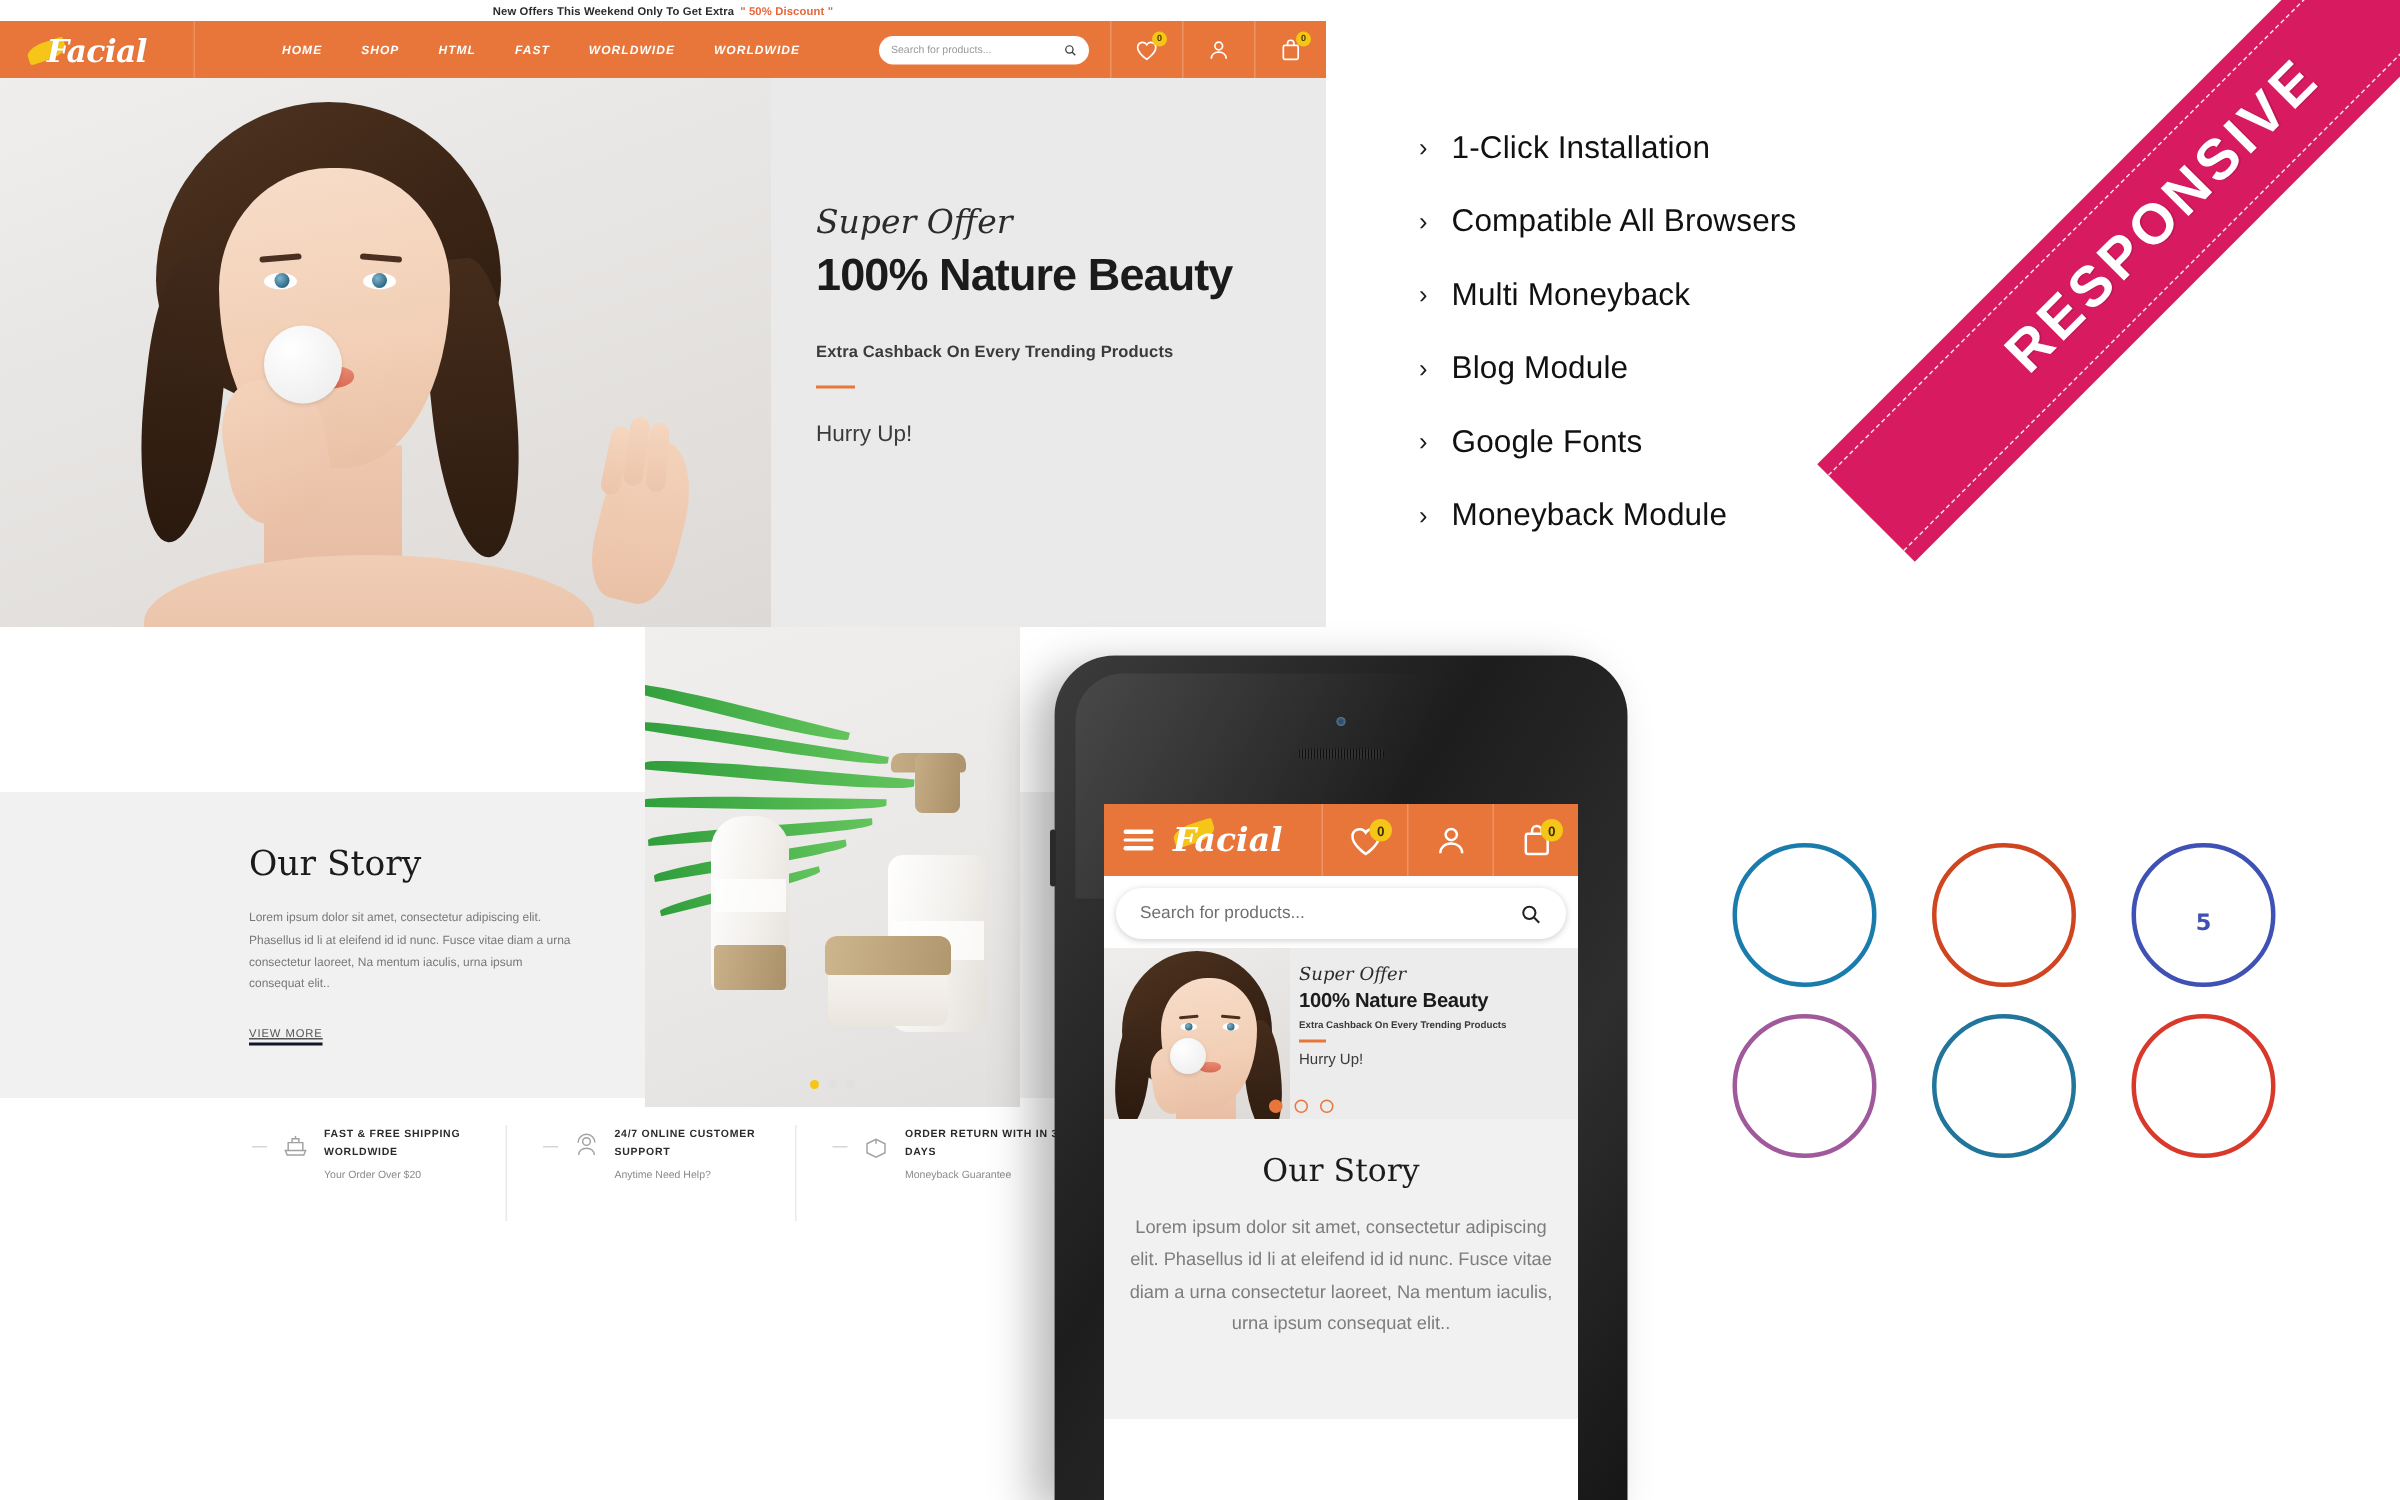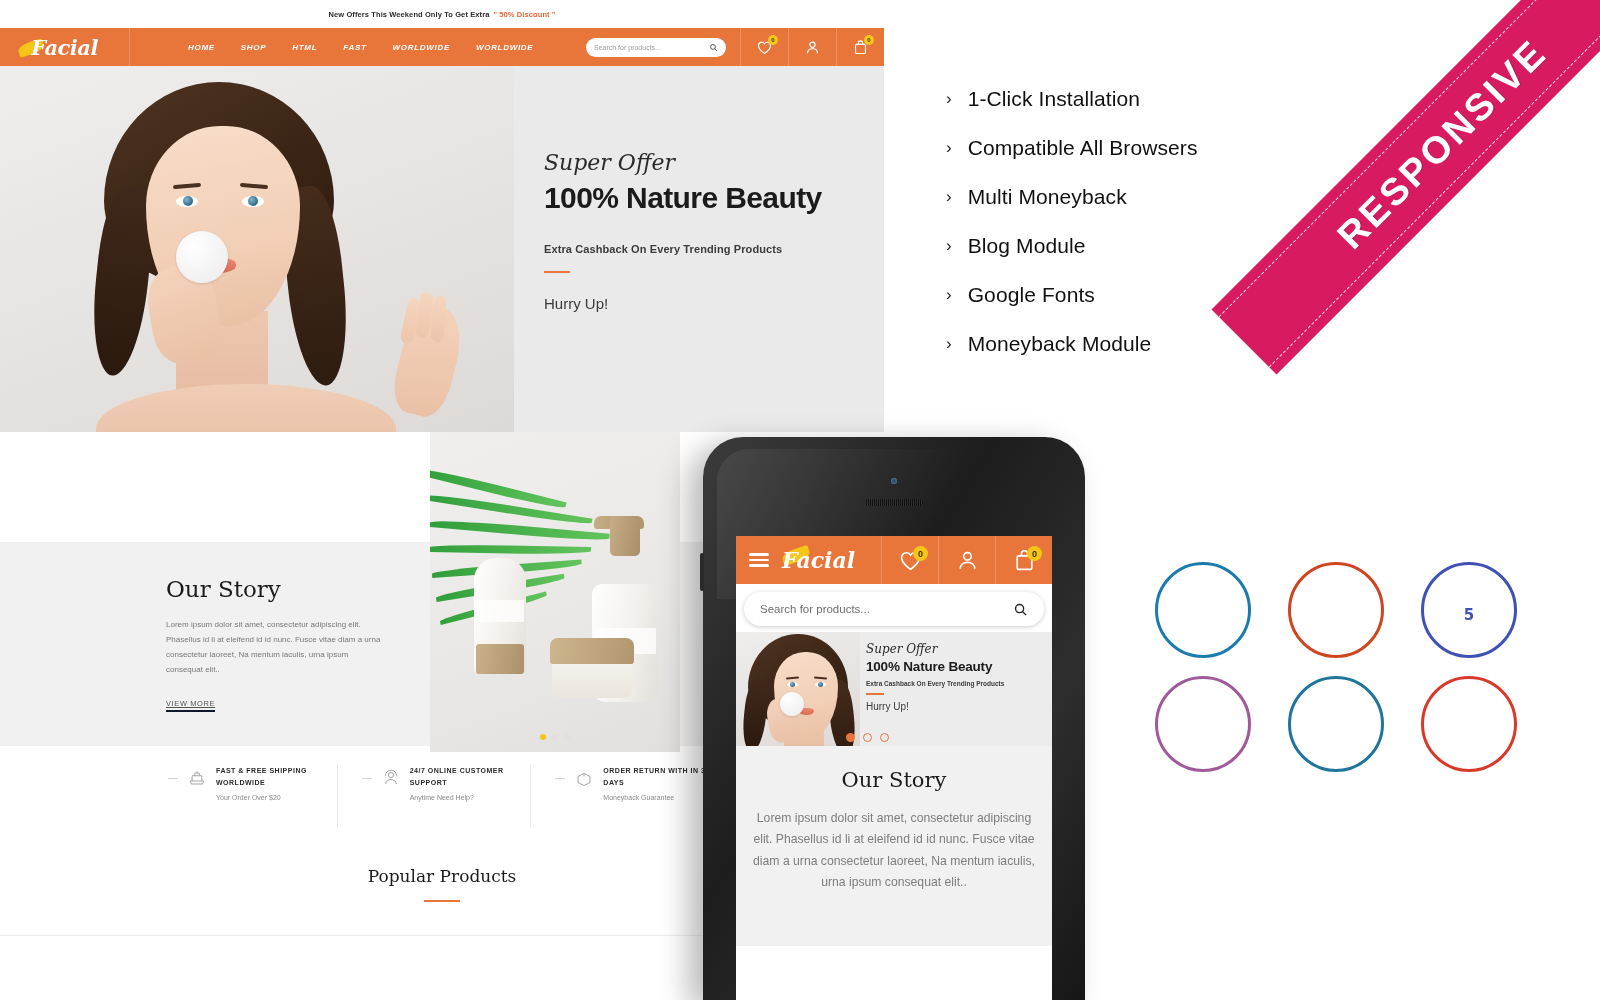--- a/index.html
+++ b/index.html
@@ -14,21 +14,21 @@
   #desktop-mockup {
     position: absolute;
     left: 0; top: 0;
     width: 884px; height: 1000px;
     background: #ffffff;
     overflow: hidden;
   }
 
   
   .topbar {
-    height: 28px;
+    height: 14px;
     background: #ffffff;
     display: flex;
     align-items: center;
     justify-content: center;
     font-size: 7.5px;
     font-weight: bold;
     color: #2b2b2b;
     letter-spacing: .1px;
   }
   .topbar .discount { color: #e8663a; margin-left: 4px; font-weight: bold; }
@@ -649,24 +649,20 @@
         <path d="M4 10l8-4 8 4v8l-8 4-8-4z"></path>
           <path d="M12 6v4"></path>
       </svg>
       <div class="feat-txt">
         <div class="feat-title">ORDER RETURN WITH IN 30 DAYS</div>
         <div class="feat-sub">Moneyback Guarantee</div>
       </div>
     </div>
   </div>
 
-  <div class="popular">
-    <div class="popular-title">Popular Products</div>
-    <div class="popular-rule"></div>
-  </div>
 </div>
 
 <div id="right-panel">
   <div class="feature-list">
     <div class="fl-item">
       <span class="fl-chev">›</span>
       <span class="fl-label">1-Click Installation</span>
     </div>
     <div class="fl-item">
       <span class="fl-chev">›</span>

